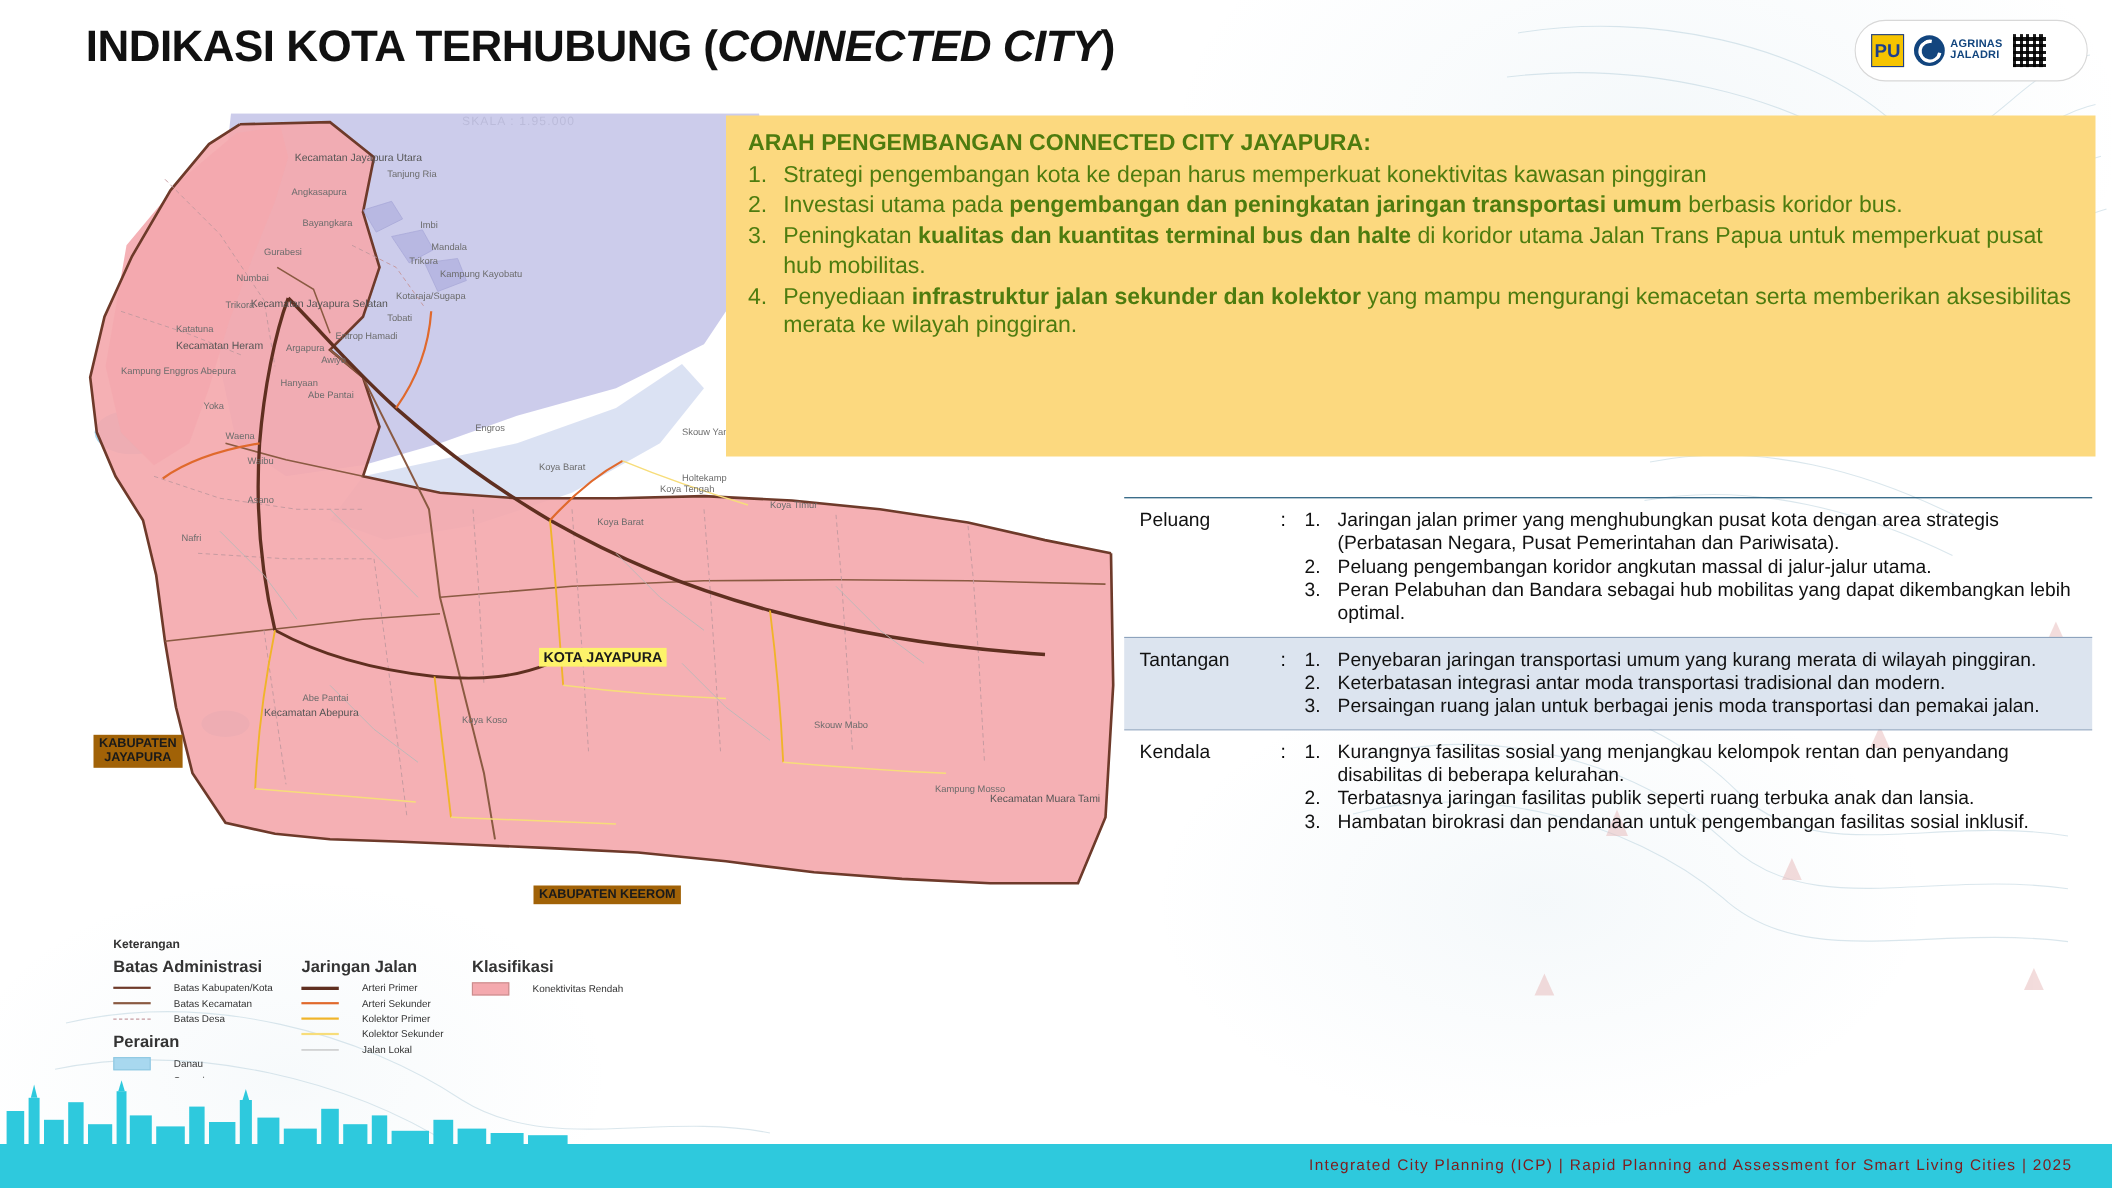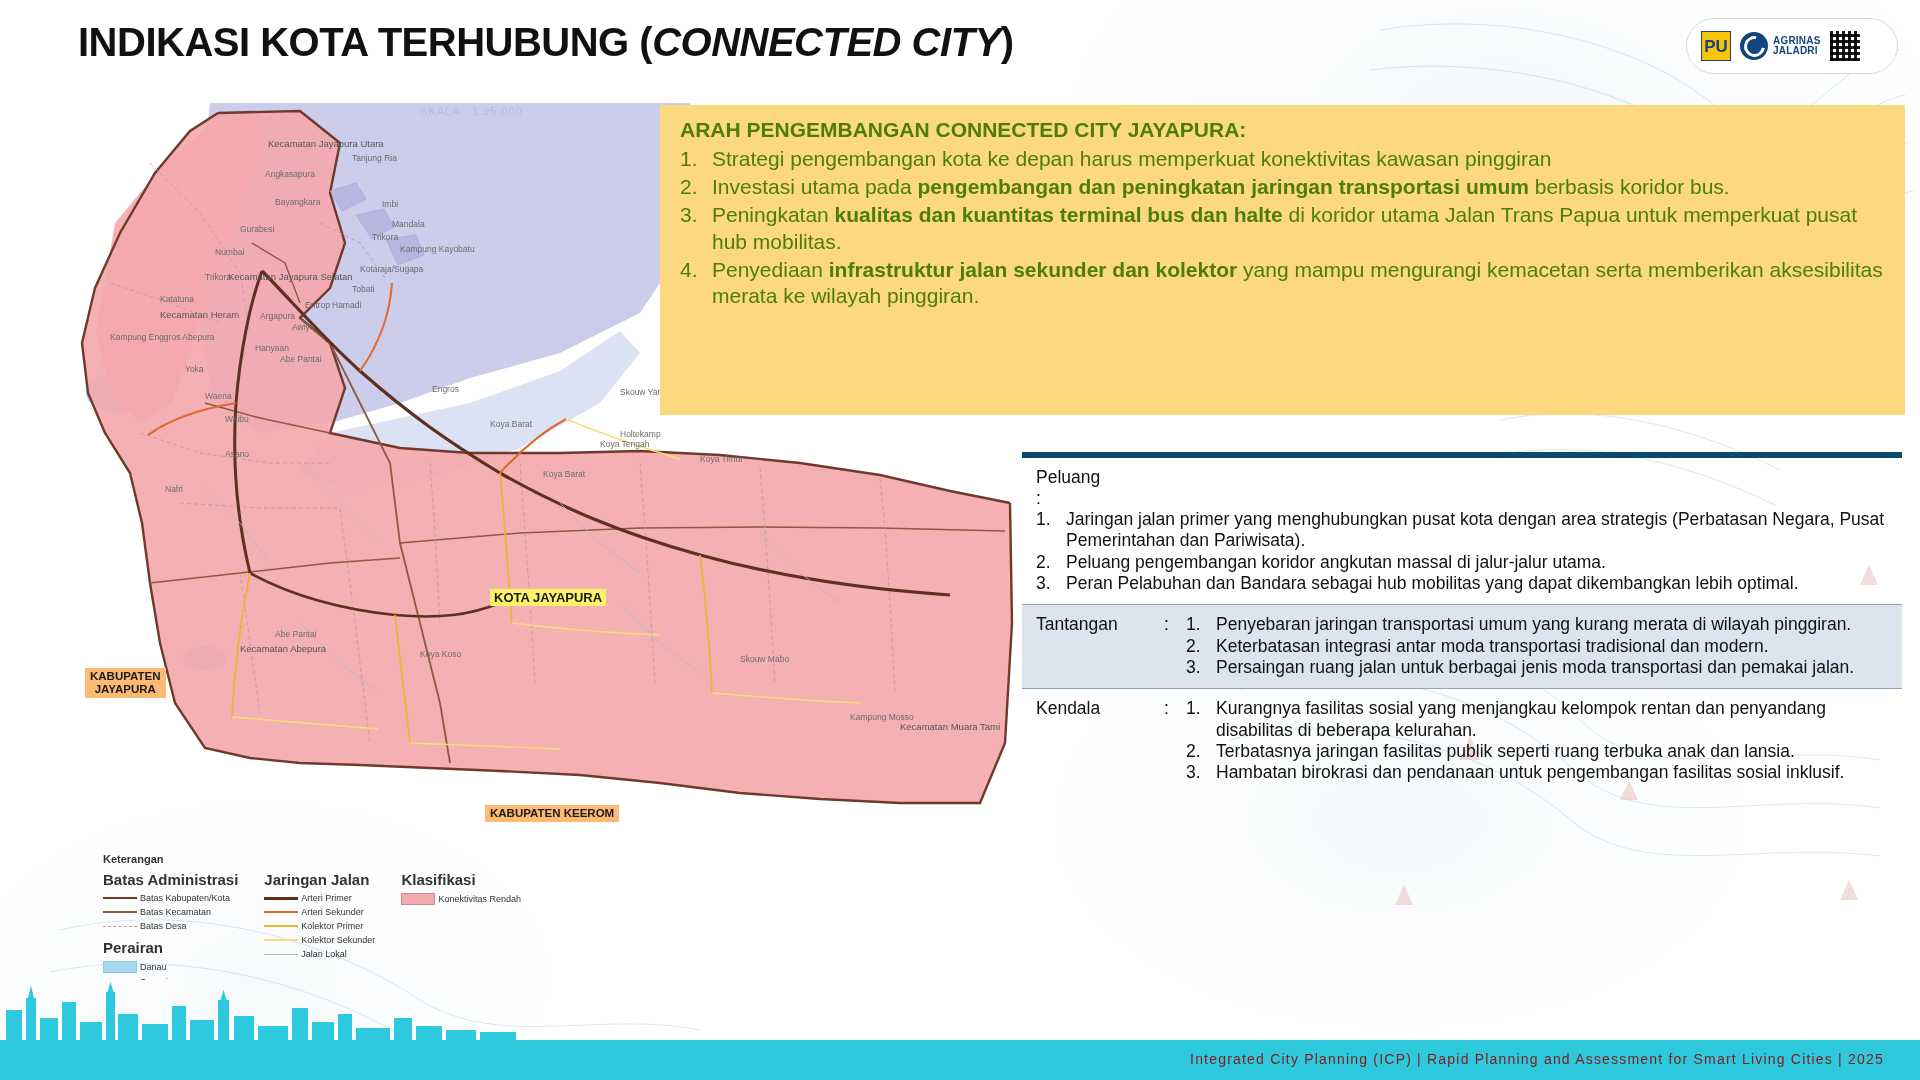--- a/index.html
+++ b/index.html
@@ -118,39 +118,39 @@
     font-size: 13px; font-weight: bold;
     color: #1a1a1a;
     background: #fdf36a;
     padding: 1px 4px;
     white-space: nowrap;
   }
   .yellow-label {
     position: absolute;
     font-size: 11.5px; font-weight: bold;
     color: #1a1a1a;
-    background: #fdba74;
+    background: #a16207;
     padding: 2px 5px;
     text-align: center;
     line-height: 1.15;
     white-space: nowrap;
   }
 
   
   .legend {
     position: absolute;
     left: 103px; top: 875px;
     width: 430px;
     font-size: 9px;
     color: #333;
   }
   .legend .lg-title { font-size: 11px; font-weight: bold; margin-bottom: 6px; }
   .legend .cols { display: flex; gap: 26px; }
   .legend .col-h { font-size: 15px; font-weight: bold; margin-bottom: 5px; }
-  .legend .row { display: flex; align-items: center; gap: 3px; margin-bottom: 4px; }
+  .legend .row { display: flex; align-items: center; gap: 21px; margin-bottom: 4px; }
   .legend .swatch-line { width: 34px; height: 0; border-top: 2px solid #000; }
   .legend .swatch-box { width: 34px; height: 12px; border: 1px solid #c98d8d; }
   .legend .row span { white-space: nowrap; }
 
   
   .arah-box {
     position: absolute;
     left: 660px; top: 105px;
     width: 1245px; height: 310px;
     background: #fcd97f;
@@ -179,21 +179,21 @@
   .rt {
     position: absolute;
     left: 1022px; top: 452px;
     width: 880px;
   }
   .rt-row {
     display: flex;
     padding: 9px 12px 10px 14px;
     border-top: 1px solid #8ea3bd;
   }
-  .rt-row.first { border-top: 6px solid #0c4a6e; flex-direction: column; }
+  .rt-row.first { border-top: 1px solid #0c4a6e; }
   .rt-row.shaded { background: #dce4ef; }
   .rt-label {
     width: 128px; flex: none;
     font-size: 17.5px;
     color: #111;
   }
   .rt-colon { width: 22px; flex: none; font-size: 17.5px; }
   .rt-items { flex: 1; }
   .rt-item { display: flex; gap: 8px; font-size: 17.5px; line-height: 1.22; color: #111; }
   .rt-item .n { width: 22px; flex: none; }

